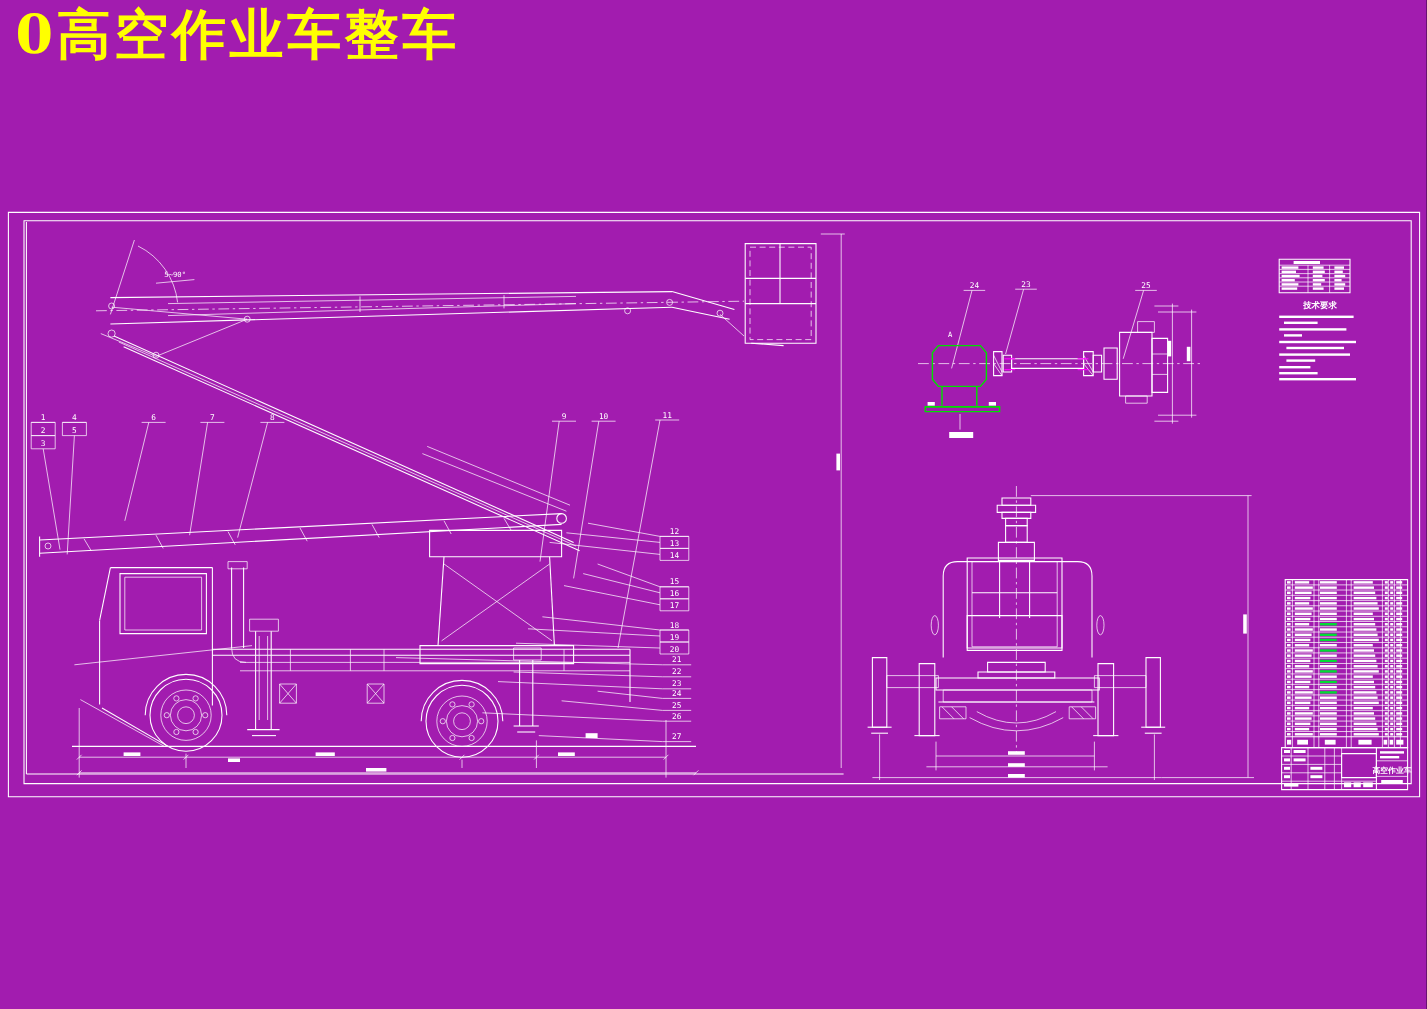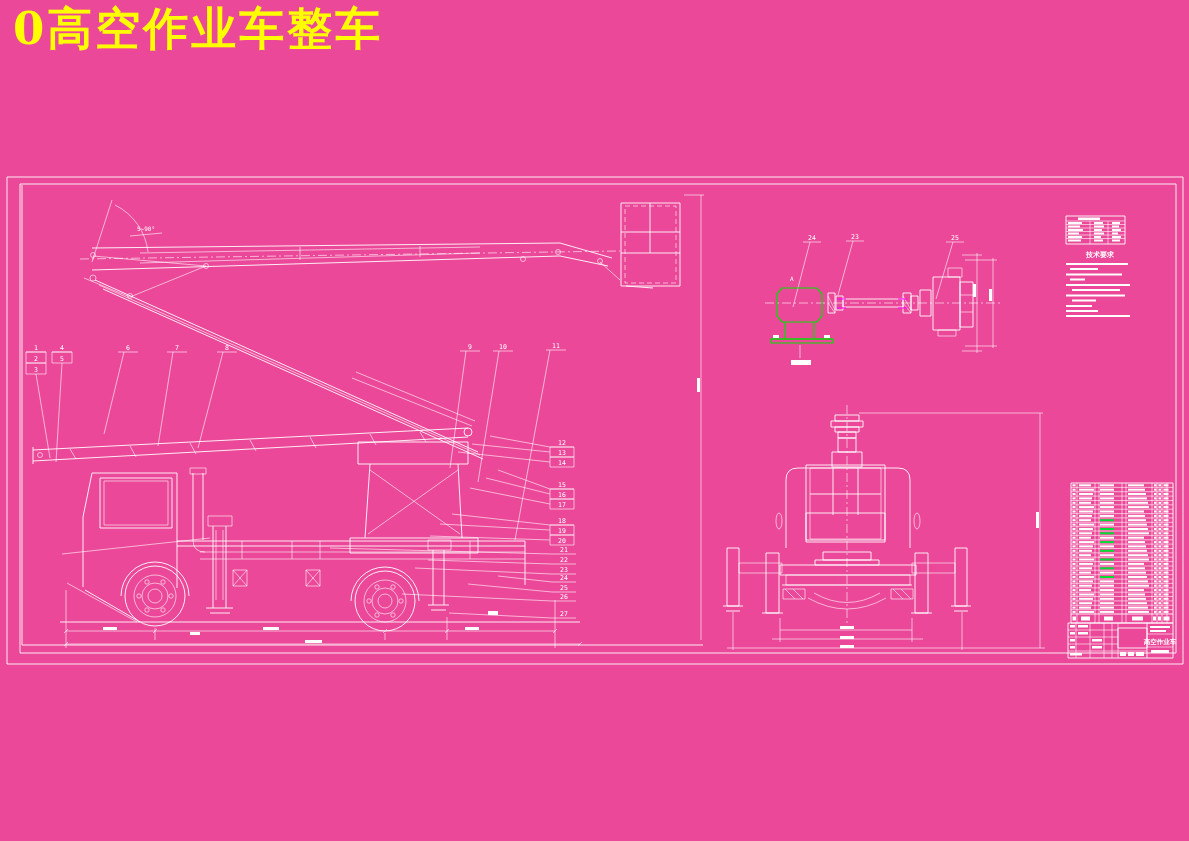--- a/index.html
+++ b/index.html
@@ -1,16 +1,16 @@
 <!DOCTYPE html>
 <html><head>
 <meta charset="utf-8">
 <style>
   html,body{margin:0;padding:0;background:#000;}
-  .stage{position:relative;width:1189px;height:841px;background:#ec4899;overflow:hidden;
+  .stage{position:relative;width:1189px;height:841px;background:#a21caf;overflow:hidden;
          font-family:"DejaVu Sans",sans-serif;}
   .big-title{position:absolute;left:13px;top:4px;color:#ffff00;font-size:45px;font-weight:bold;
              font-family:"DejaVu Serif","Liberation Serif",serif;letter-spacing:3px;line-height:1.1;}
   svg{position:absolute;left:0;top:0;}
   svg *{vector-effect:non-scaling-stroke;}
   .w{stroke:#ffffff;stroke-width:0.9;fill:none;}
   .thin{stroke:#ffffff;stroke-width:0.6;fill:none;}
   .dash{stroke-dasharray:5 3;}
   .cdash{stroke-dasharray:9 3 2 3;}
   .blob{fill:#ffffff;stroke:none;}

